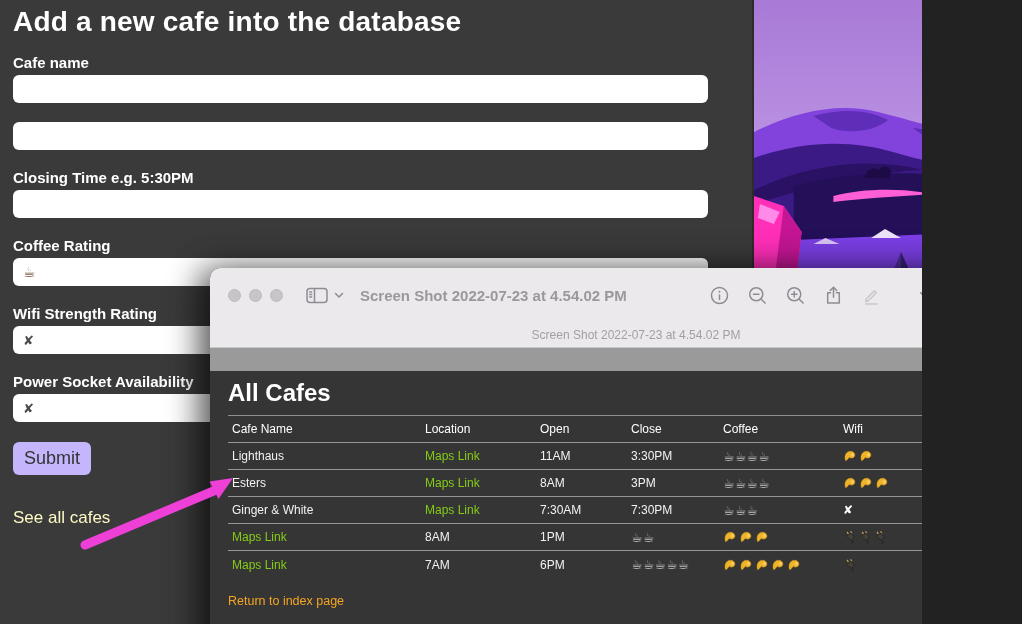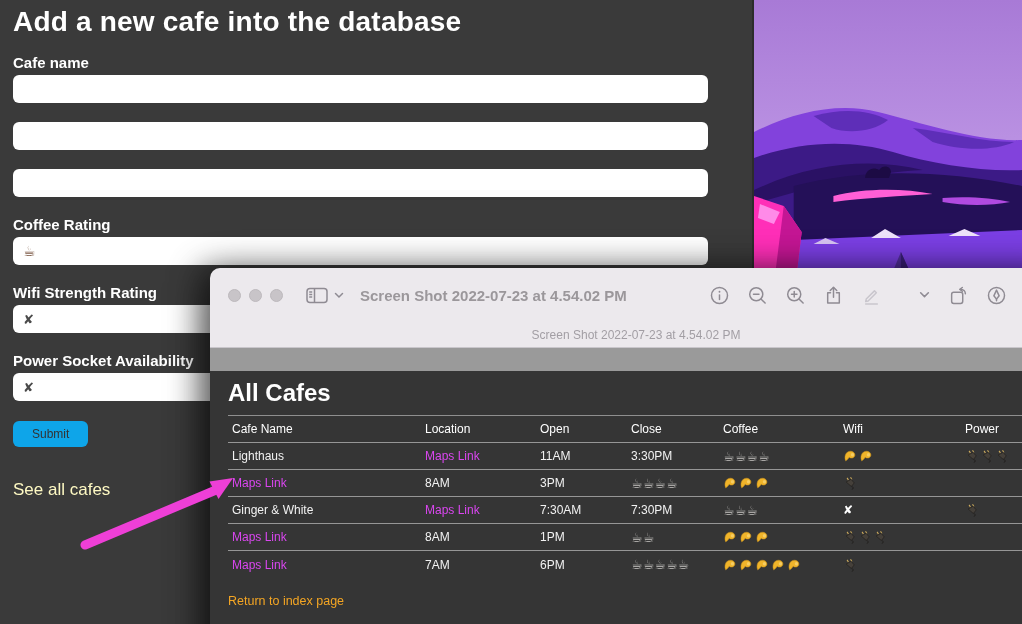--- a/index.html
+++ b/index.html
@@ -1,37 +1,37 @@
 <!DOCTYPE html>
 <html><head>
 <meta charset="utf-8">
 <style>
   html,body{margin:0;padding:0;background:#222;}
   *{box-sizing:border-box;}
   .screen{
-    position:relative;width:1022px;height:624px;overflow:hidden;
+    position:relative;width:922px;height:624px;overflow:hidden;
     font-family:"Liberation Sans","DejaVu Sans",sans-serif;
     background:#3a3a3a;
   }
 
   
   .form-page{position:absolute;left:0;top:0;width:752px;height:624px;background:#3a3a3a;padding:6px 0 0 13px;}
   .form-title{margin:0 0 16px 0;font-size:28px;font-weight:bold;color:#fff;letter-spacing:.2px;}
   .form-field{margin:0;}
   .f-label{display:block;color:#fff;font-size:15px;font-weight:bold;margin:0 0 4px 0;}
   .f-input,.f-select{
     width:695px;height:28px;background:#fff;border:none;border-radius:6px;
     margin:0 0 19px 0;font-size:14px;color:#333;padding:0 10px;display:block;
   }
   .f-select{display:flex;align-items:center;}
   .glyph-cup-form{font-size:14px;color:#7d5a46;}
   .glyph-x-form{font-size:13px;font-weight:bold;color:#4a4a4a;font-family:"DejaVu Sans",sans-serif;}
   .submit-btn{
-    display:inline-block;background:#0ea5e9;color:#333;border:none;border-radius:6px;
-    font-size:12px;padding:6px 19px;margin-top:1px;cursor:pointer;
+    display:inline-block;background:#c4b5fd;color:#333;border:none;border-radius:6px;
+    font-size:18px;padding:6px 11px;margin-top:1px;cursor:pointer;
     font-family:"Liberation Sans","DejaVu Sans",sans-serif;
   }
   .see-all{display:inline-block;margin-top:33px;color:#fef9c3;font-size:17px;text-decoration:none;cursor:pointer;}
 
   
   .wallpaper{position:absolute;left:752px;top:0;width:270px;height:300px;border-left:2px solid #2c2c2c;}
   .wallpaper svg{display:block;width:100%;height:100%;}
 
   
   .preview-window{
@@ -58,21 +58,21 @@
   .subtitle-text{font-size:12px;color:#a29ea4;}
   .gray-strip{height:23px;background:#9a9a9a;}
   .doc-content{background:#353535;height:297px;padding:6px 0 0 18px;color:#f2f2f2;}
   .cafes-title{margin:2px 0 8px 0;font-size:24px;font-weight:bold;color:#fff;}
   .cafes-hr{border:none;border-top:1px solid #8f8f8f;margin:0;}
   .tgrid{display:grid;grid-template-columns:193px 115px 91px 92px 120px 122px 1fr;
     align-items:center;height:27px;padding-left:4px;border-bottom:1px solid #969696;font-size:12px;}
   .tgrid.last{border-bottom:none;}
   .th{color:#fff;font-weight:normal;}
   .td{color:#f2f2f2;white-space:nowrap;}
-  .maps-link{color:#d946ef;text-decoration:none;cursor:pointer;}
+  .maps-link{color:#84cc16;text-decoration:none;cursor:pointer;}
   .cups{font-size:13px;color:#c8c6c3;letter-spacing:0;font-family:"DejaVu Sans",sans-serif;}
   .wifi-cell svg{margin-right:2px;vertical-align:middle;}
   .power-cell svg{margin-right:2px;vertical-align:middle;}
   .x-white{color:#fff;font-weight:bold;font-size:12px;font-family:"DejaVu Sans",sans-serif;}
   .return-link{display:inline-block;margin-top:16px;color:#f5a623;font-size:12.5px;text-decoration:none;cursor:pointer;text-align:center;}
 
   
   .arrow-overlay{position:absolute;left:70px;top:455px;width:185px;height:110px;z-index:60;pointer-events:none;}
 </style>
 </head>
@@ -84,20 +84,21 @@
     <h1 class="form-title">Add a new cafe into the database</h1>
     <div id="form-fields">
         <div class="form-field">
           <label class="f-label">Cafe name</label>
           <input class="f-input" type="text" style="">
         </div>
         <div class="form-field">
           <input class="f-input" type="text" style="">
         </div>
         <div class="form-field">
+          <label class="f-label">Closing Time e.g. 5:30PM</label>
           <input class="f-input" type="text" style="">
         </div>
         <div class="form-field">
           <label class="f-label">Coffee Rating</label>
           <div class="f-select">
             <span class="glyph-cup-form">☕</span>
           </div>
         </div>
         <div class="form-field">
           <label class="f-label">Wifi Strength Rating</label>
@@ -269,20 +270,21 @@
                 <path d="M3.2,5.8 L8.8,2.6 L12.4,6.8 L9.2,11 Z" fill="#45403a" stroke="#23201d" stroke-width="0.8"></path>
                 <path d="M9.6,10.6 C12,12.2 11.5,13.8 9.6,14.4" stroke="#23201d" stroke-width="1.1" fill="none"></path>
               </svg><svg width="13" height="13" viewBox="0 0 14 15">
                 <line x1="4.2" y1="1" x2="5.8" y2="3.6" stroke="#caa95c" stroke-width="1.2"></line>
                 <line x1="8.2" y1="0.4" x2="9.8" y2="3" stroke="#caa95c" stroke-width="1.2"></line>
                 <path d="M3.2,5.8 L8.8,2.6 L12.4,6.8 L9.2,11 Z" fill="#45403a" stroke="#23201d" stroke-width="0.8"></path>
                 <path d="M9.6,10.6 C12,12.2 11.5,13.8 9.6,14.4" stroke="#23201d" stroke-width="1.1" fill="none"></path>
               </svg></div>
           </div>
           <div class="tgrid">
+            <div class="td ">Esters</div>
             <div class="td "><a class="maps-link">Maps Link</a></div>
             <div class="td ">8AM</div>
             <div class="td ">3PM</div>
             <div class="td "><span class="cups">☕☕☕☕</span></div>
             <div class="td wifi-cell"><svg width="14" height="14" viewBox="0 0 16 16">
                 <path d="M3,13.5 C1.6,10 2.2,5.5 5,3.6 C7.4,2 10.6,2.2 12.4,4 C14.2,5.8 14,8.6 12,9.8 C10.4,10.8 8.2,10.5 7.1,9.3 C6.2,10.9 4.8,12.6 3,13.5 Z" fill="#f0b42a" stroke="#c8901a" stroke-width="0.6"></path>
                 <circle cx="10.8" cy="6.6" r="1.9" fill="#f7cd62"></circle>
               </svg><svg width="14" height="14" viewBox="0 0 16 16">
                 <path d="M3,13.5 C1.6,10 2.2,5.5 5,3.6 C7.4,2 10.6,2.2 12.4,4 C14.2,5.8 14,8.6 12,9.8 C10.4,10.8 8.2,10.5 7.1,9.3 C6.2,10.9 4.8,12.6 3,13.5 Z" fill="#f0b42a" stroke="#c8901a" stroke-width="0.6"></path>
                 <circle cx="10.8" cy="6.6" r="1.9" fill="#f7cd62"></circle>

